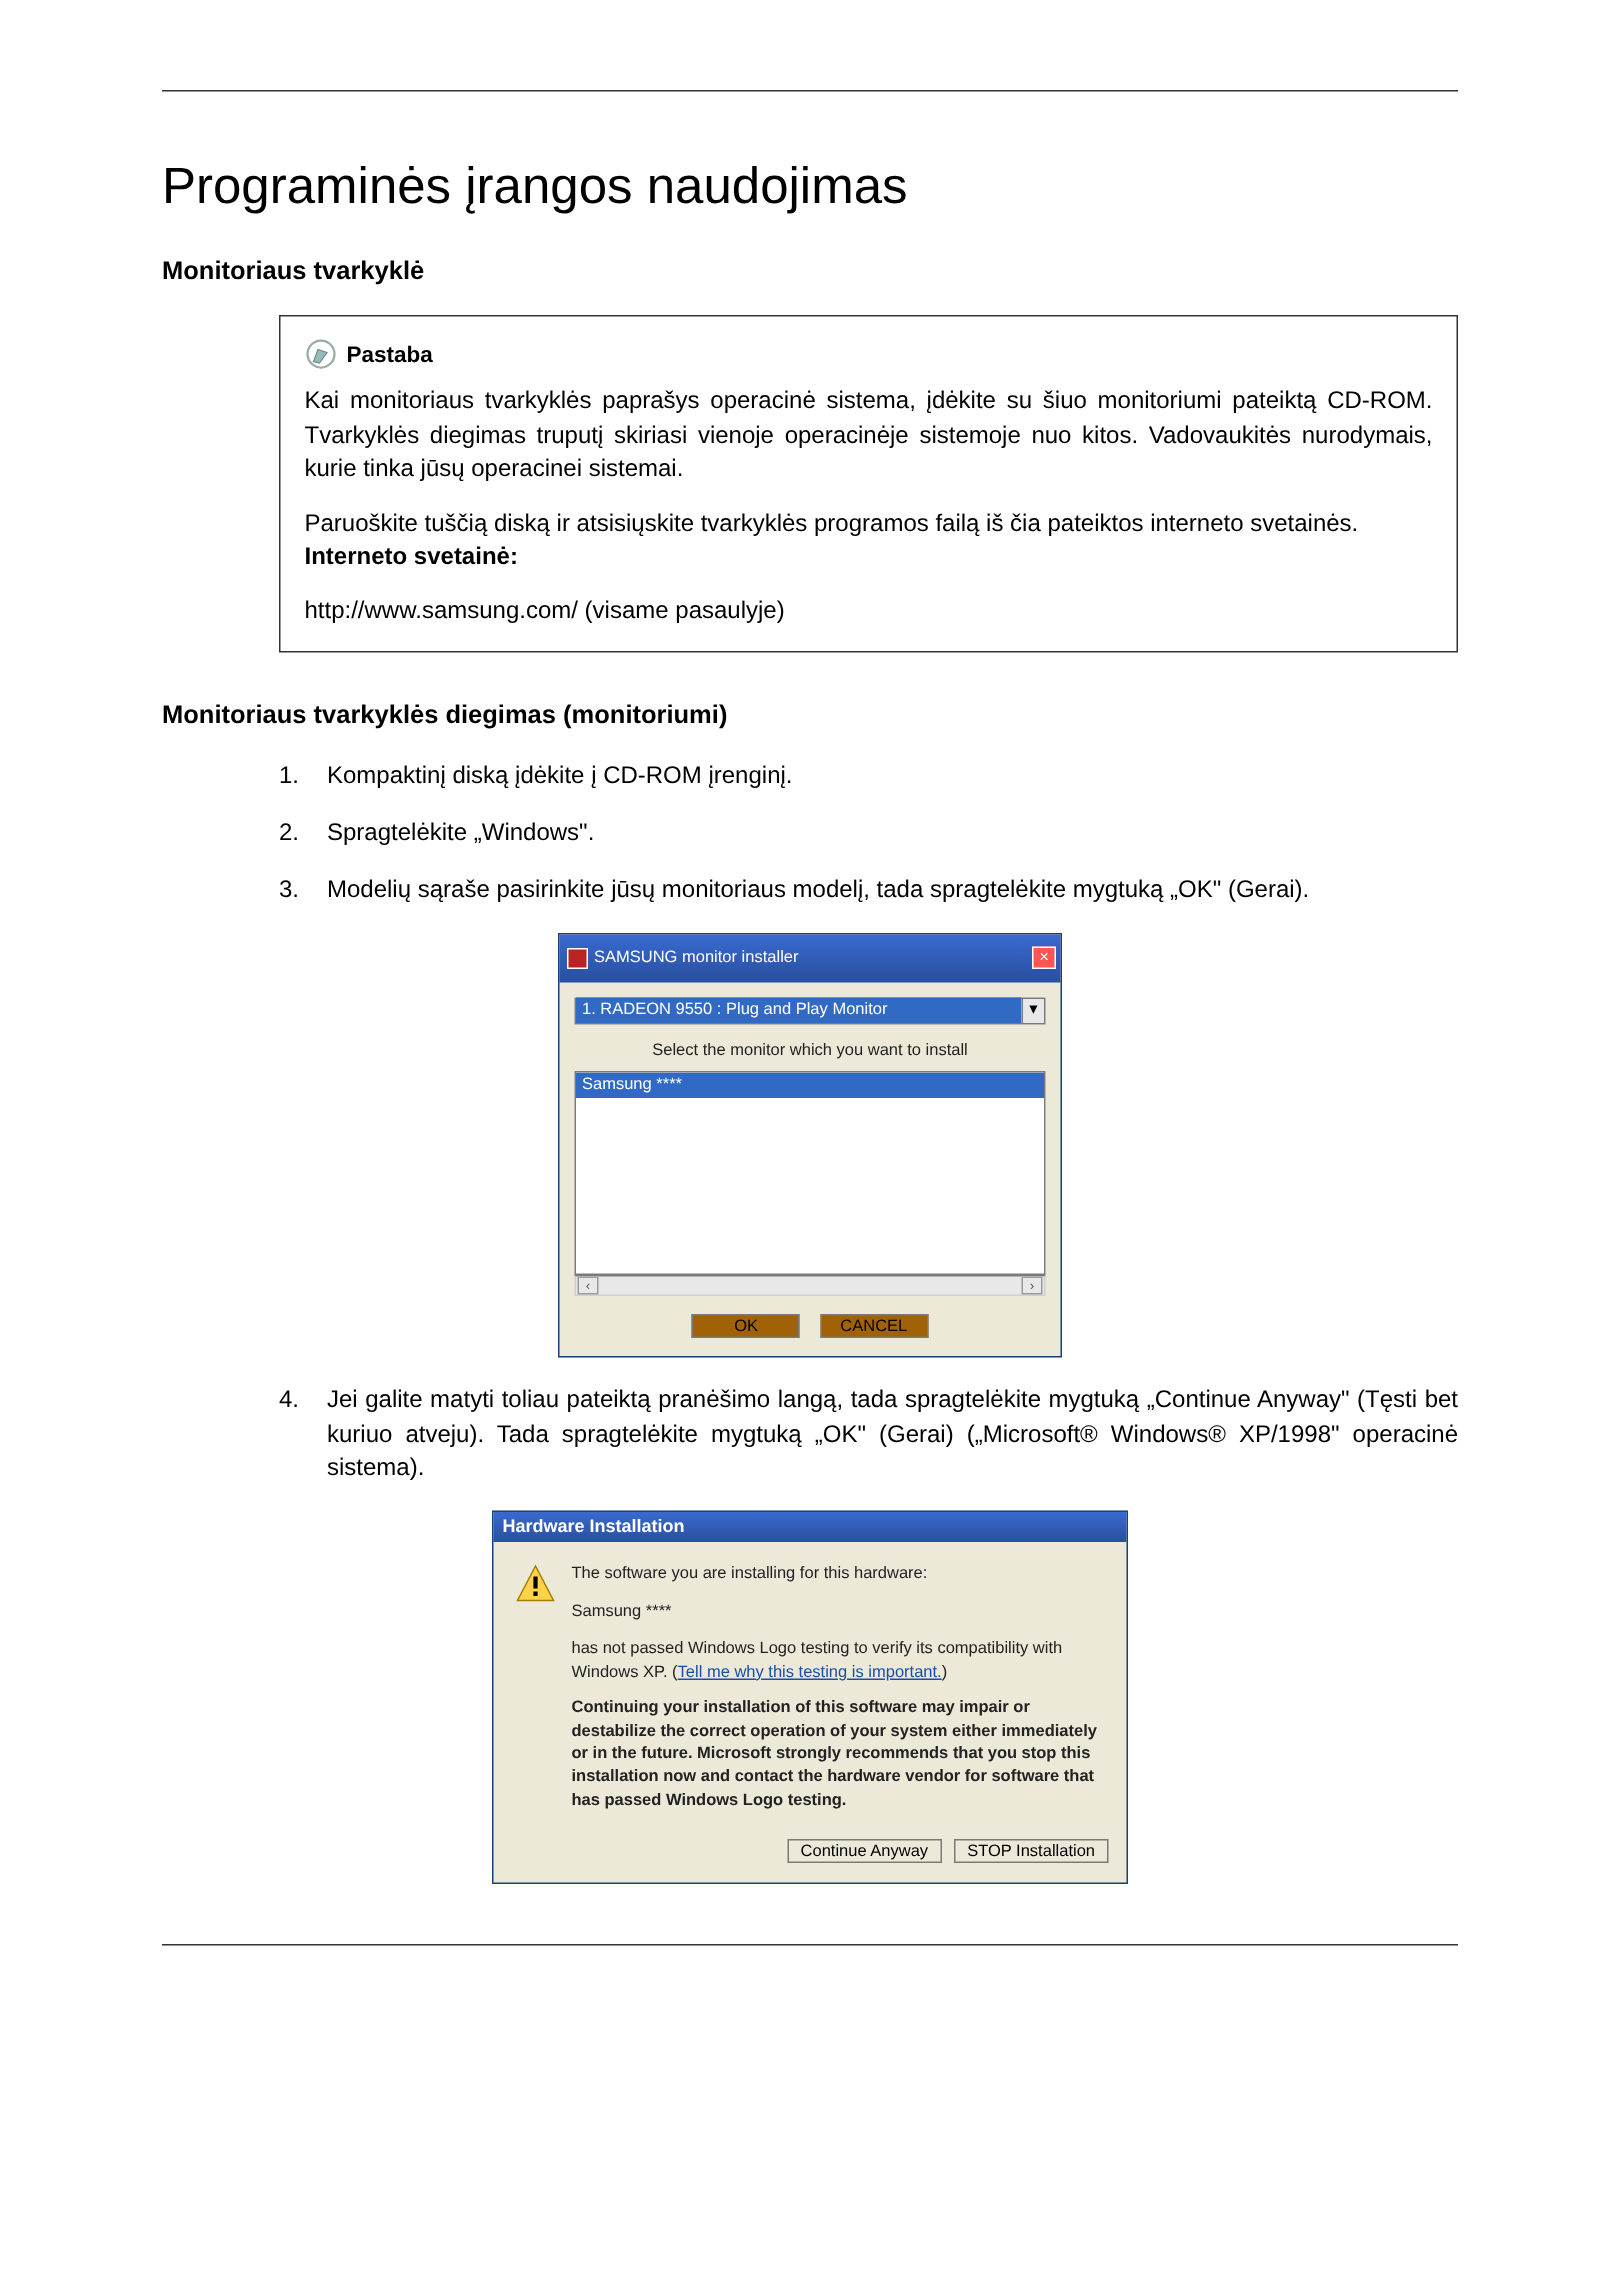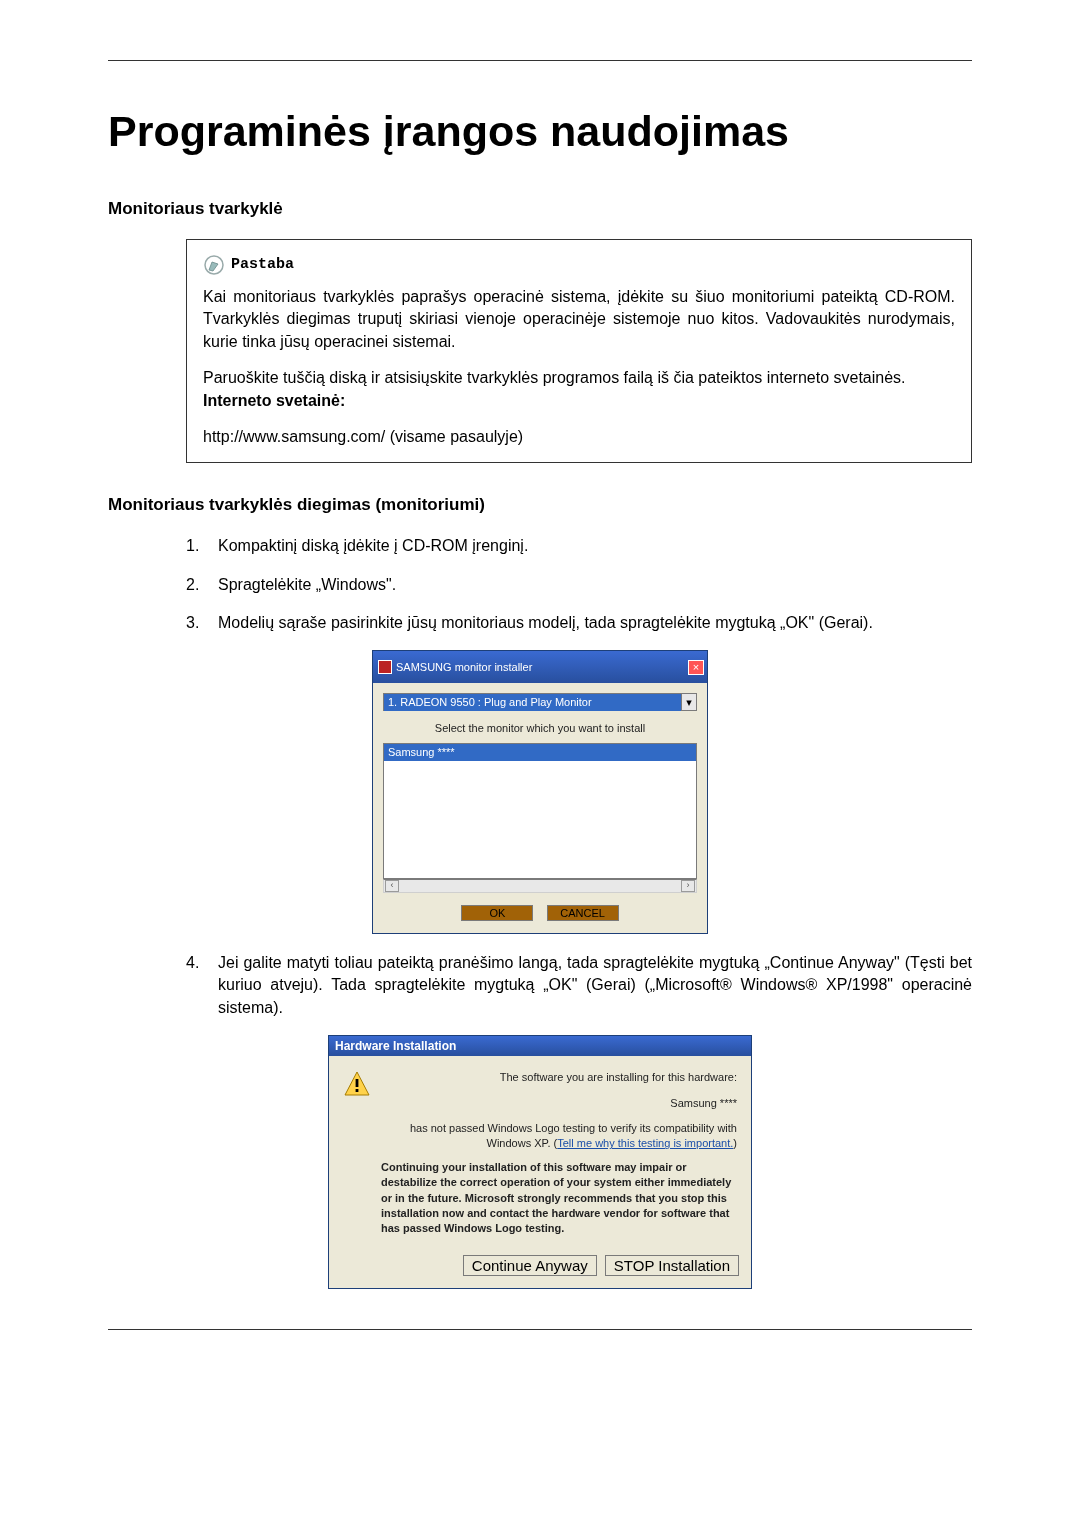--- a/index.html
+++ b/index.html
@@ -12,41 +12,40 @@
       font-size: 16px;
       line-height: 1.4;
     }
     hr.top-rule, hr.bottom-rule {
       border: none;
       border-top: 1px solid #333;
       margin-bottom: 40px;
     }
     hr.bottom-rule { margin-top: 40px; margin-bottom: 0; }
     h1 {
-      font-size: 43px;
-      font-weight: bold;
-      margin-bottom: 36px;
+      font-size: 34px;
+      font-weight: normal;
+      margin-bottom: 20px;
     }
     h2 {
       font-size: 17px;
       font-weight: bold;
       margin-bottom: 18px;
     }
     .note-box {
       border: 1px solid #333;
       margin-left: 78px;
       margin-bottom: 30px;
       padding: 14px 16px;
     }
     .note-header {
       display: flex;
       align-items: center;
       gap: 6px;
       margin-bottom: 10px;
-      font-family: Liberation Mono, monospace;
     }
     .note-icon {
       width: 22px; height: 22px;
       display: inline-flex; align-items: center; justify-content: center;
       color: #6a6a6a;
     }
     .note-title { font-weight: bold; font-size: 15px; }
     .note-box p { margin-bottom: 14px; text-align: justify; }
     .note-box p:last-child { margin-bottom: 0; }
     .website-label { font-weight: bold; display: block; }
@@ -143,31 +142,31 @@
     .hw .titlebar {
       background: linear-gradient(#3a6ad1,#284f9e);
       color:#fff;height:20px;display:flex;align-items:center;
       padding:0 6px;font-weight:bold;font-size:12px;
     }
     .hw .body { padding: 14px 14px 12px 14px; display:flex; gap:10px; }
     .hw .warn-icon {
       width:28px;height:28px;flex-shrink:0;
     }
     .hw .content { flex:1; color:#222; }
-    .hw .content p { margin-bottom:10px;text-align:right; }
+    .hw .content p { margin-bottom:10px; }
     .hw .content .hw-name { margin-bottom:10px; margin-top:2px; }
     .hw .content .compat { margin-bottom:2px; }
     .hw .content .link { color:#1a4ea8; text-decoration:underline; }
     .hw .content .bold { font-weight:bold; display:block; margin-top:8px; }
     .hw .foot {
       padding: 6px 12px 12px 12px; text-align:right;
     }
     .hw .btn {
       border:1px solid #7a7a7a; background:#ece9d8; padding:1px 8px;
-      font-size:15px; margin-left:5px;
+      font-size:11px; margin-left:5px;
     }
   </style>
 </head>
 <body>
 
 <hr class="top-rule">
 
 <h1>Programinės įrangos naudojimas</h1>
 
 <h2>Monitoriaus tvarkyklė</h2>

